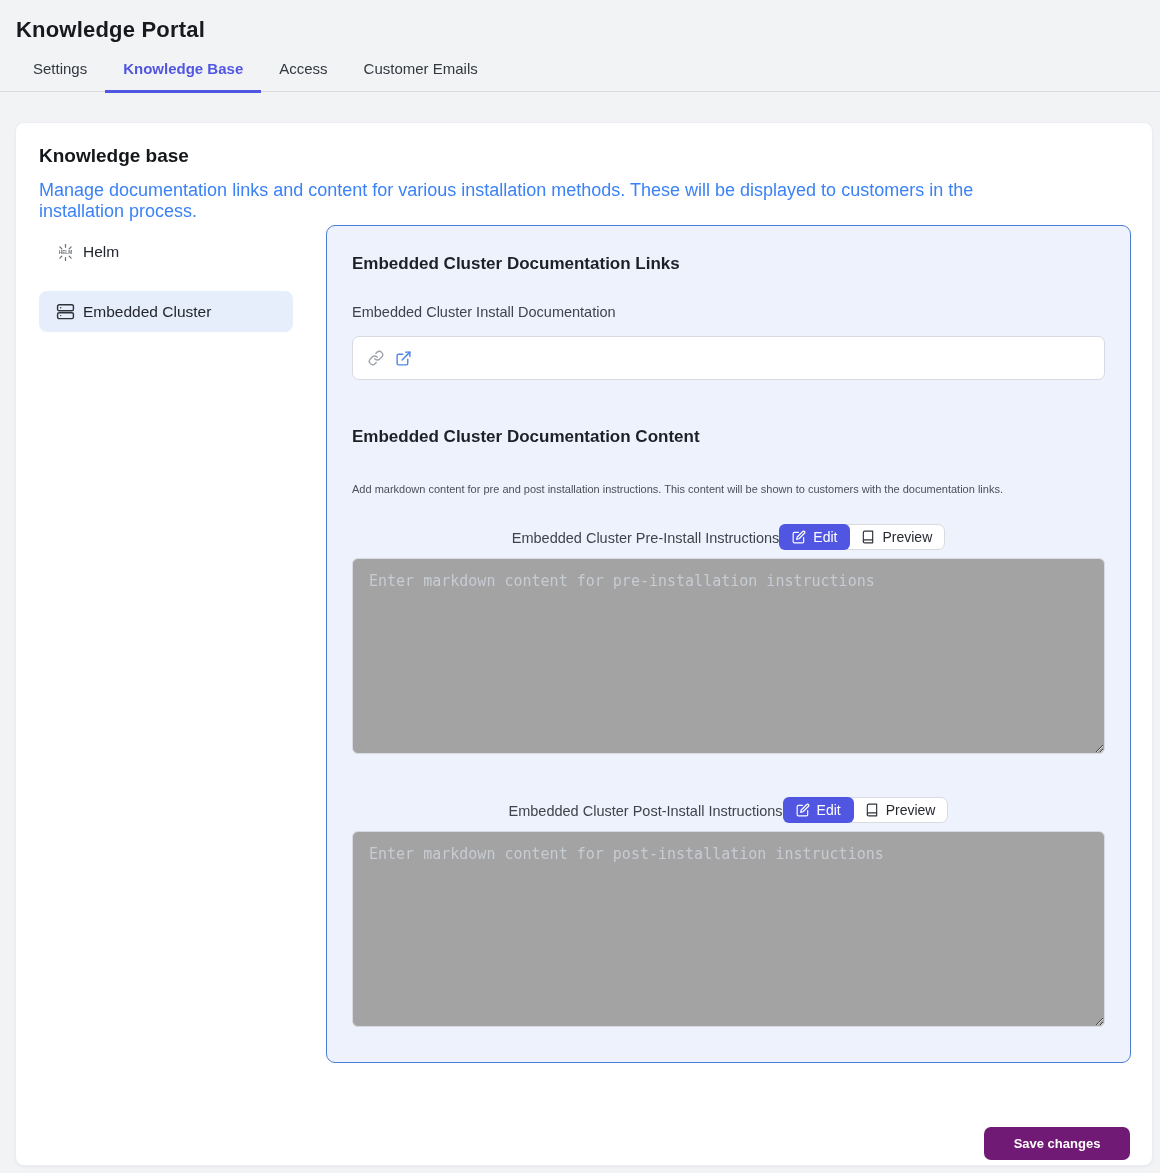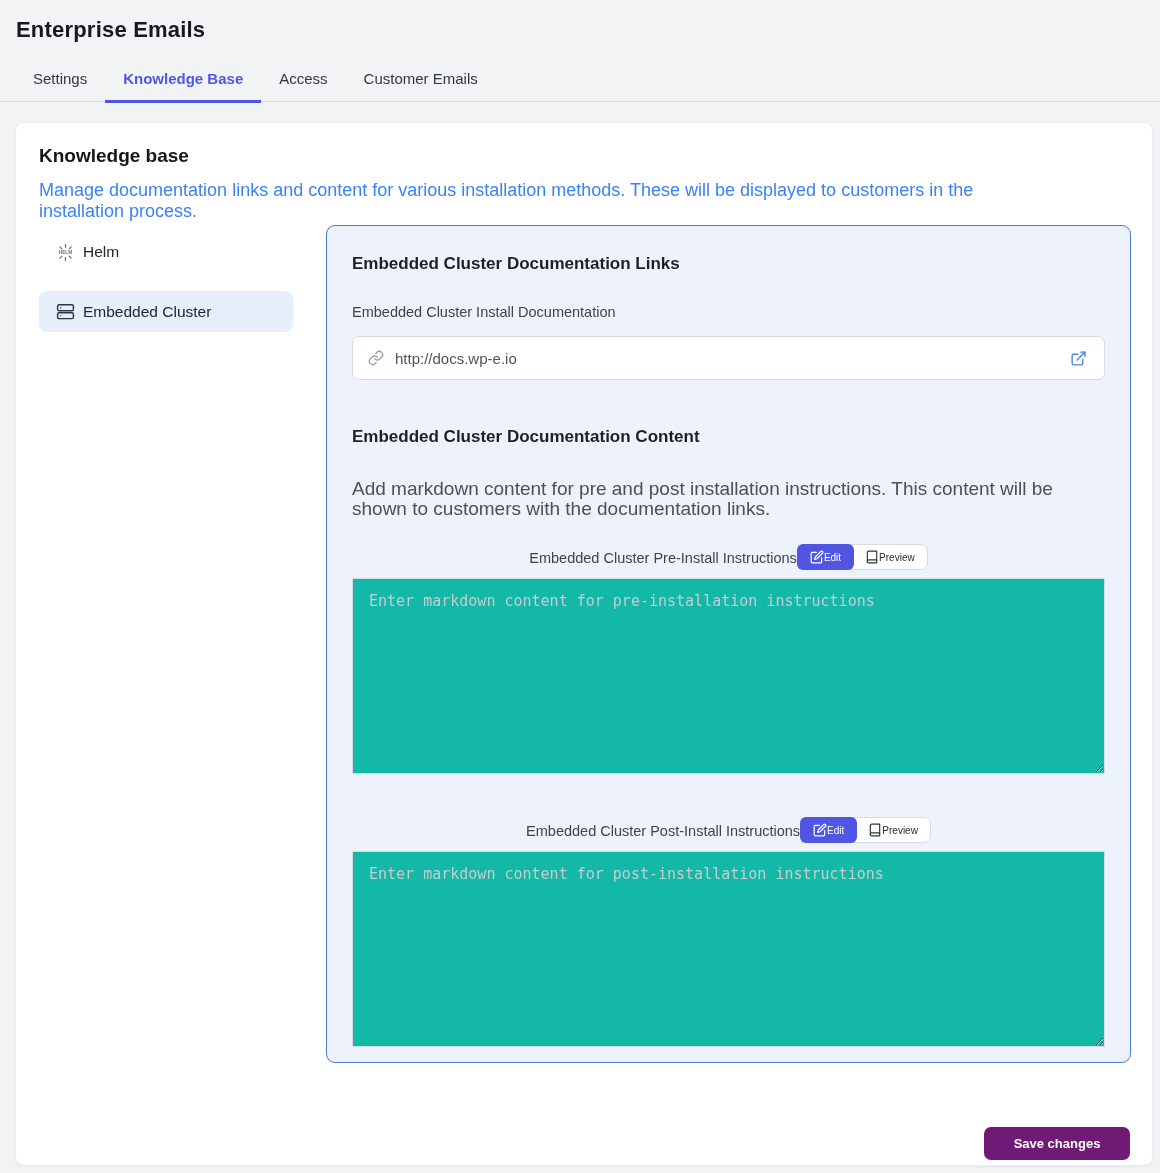--- a/index.html
+++ b/index.html
@@ -11,21 +11,21 @@
     color:#22262c;
     overflow:hidden;
   }
 
   
   .app-title {
     position:absolute; left:16px; top:17px;
     font-size:22px; font-weight:700; color:#17191d; letter-spacing:.2px;
   }
   .tab-bar {
-    position:absolute; left:0; top:57px; width:1160px; height:45px;
+    position:absolute; left:0; top:47px; width:1160px; height:45px;
     border-bottom:1px solid #d8dade;
     display:flex; padding-left:15px;
   }
   .tab {
     padding:0 18px; display:flex; align-items:center;
     font-size:15px; color:#33383f; cursor:pointer;
     border-bottom:3px solid transparent; margin-bottom:-2px;
     white-space:nowrap;
   }
   .tab.active { color:#5156e2; font-weight:700; border-bottom-color:#5156e2; }
@@ -76,66 +76,66 @@
   .url-wrap input {
     flex:1; border:none; outline:none; background:transparent;
     font-family:"Liberation Sans", sans-serif;
     font-size:15px; color:#4e545c;
   }
   .ext-link-btn {
     background:none; border:none; padding:2px; cursor:pointer; display:flex; align-items:center;
   }
 
   .content-desc {
-    font-size:19px; line-height:20px; color:#4b5059;
+    font-size:11px; line-height:20px; color:#4b5059;
     margin:4px 0 25px; max-width:758px;
   }
 
   .row-head {
     display:flex; justify-content:center; align-items:flex-end;
     margin-bottom:8px;
   }
   .row-head .field-label { margin:0 0 4px; }
   .seg-group {
     display:flex; align-items:stretch; height:26px;
     background:#fff; border:1px solid #d8dbe0; border-radius:7px;
   }
   .seg {
-    display:flex; align-items:center; 
-    padding:0 12px; font-size:10px; cursor:pointer; border:none; background:transparent;
+    display:flex; align-items:center; gap:7px;
+    padding:0 12px; font-size:14px; cursor:pointer; border:none; background:transparent;
     font-family:"Liberation Sans", sans-serif;
   }
   .seg.edit {
     background:#5156e2; color:#ffffff; border-radius:6px; margin:-1px; padding:0 13px;
   }
   .seg.preview { color:#262a30; border-radius:0 6px 6px 0; }
 
   textarea.md {
     width:100%; height:196px;
-    border:1px solid #d7dbe1; border-radius:0; background:#14b8a6;
+    border:1px solid #d7dbe1; border-radius:6px; background:#a3a3a3;
     padding:13px 16px;
     font-family:"DejaVu Sans Mono", monospace;
     font-size:15px; color:#3a3f46;
     resize:vertical; outline:none;
   }
   textarea.md::placeholder { color:#c7cbd2; }
   textarea.md.first { margin-bottom:39px; }
 
   
   .save-btn {
     position:absolute; left:984px; top:1127px; width:146px; height:33px;
     background:#701a75; color:#fff; border:none; border-radius:7px;
     font-family:Liberation Sans, sans-serif;
     font-size:13px; font-weight:700; cursor:pointer;
   }
 </style>
 </head>
 <body>
 
-<div class="app-title">Enterprise Emails</div>
+<div class="app-title">Knowledge Portal</div>
 
 <div class="tab-bar">
   <div class="tab">Settings</div>
   <div class="tab active">Knowledge Base</div>
   <div class="tab">Access</div>
   <div class="tab">Customer Emails</div>
 </div>
 
 <div class="card">
 
@@ -176,21 +176,20 @@
 
     <label class="field-label">Embedded Cluster Install Documentation</label>
 
     <div class="url-wrap">
       <span style="display:flex;">
         <svg width="16" height="16" viewBox="0 0 24 24" fill="none" stroke="#9aa1a9" stroke-width="2" stroke-linecap="round" stroke-linejoin="round">
           <path d="M10 13a5 5 0 0 0 7.54.54l3-3a5 5 0 0 0-7.07-7.07l-1.72 1.71"></path>
           <path d="M14 11a5 5 0 0 0-7.54-.54l-3 3a5 5 0 0 0 7.07 7.07l1.71-1.71"></path>
         </svg>
       </span>
-      <input type="text" value="http://docs.wp-e.io" style="">
       <button class="ext-link-btn">
         <span style="display:flex;">
           <svg width="17" height="17" viewBox="0 0 24 24" fill="none" stroke="#4f86e8" stroke-width="2" stroke-linecap="round" stroke-linejoin="round">
             <path d="M18 13v6a2 2 0 0 1-2 2H5a2 2 0 0 1-2-2V8a2 2 0 0 1 2-2h6"></path>
             <polyline points="15 3 21 3 21 9"></polyline>
             <line x1="10" y1="14" x2="21" y2="3"></line>
           </svg>
         </span>
       </button>
     </div>

